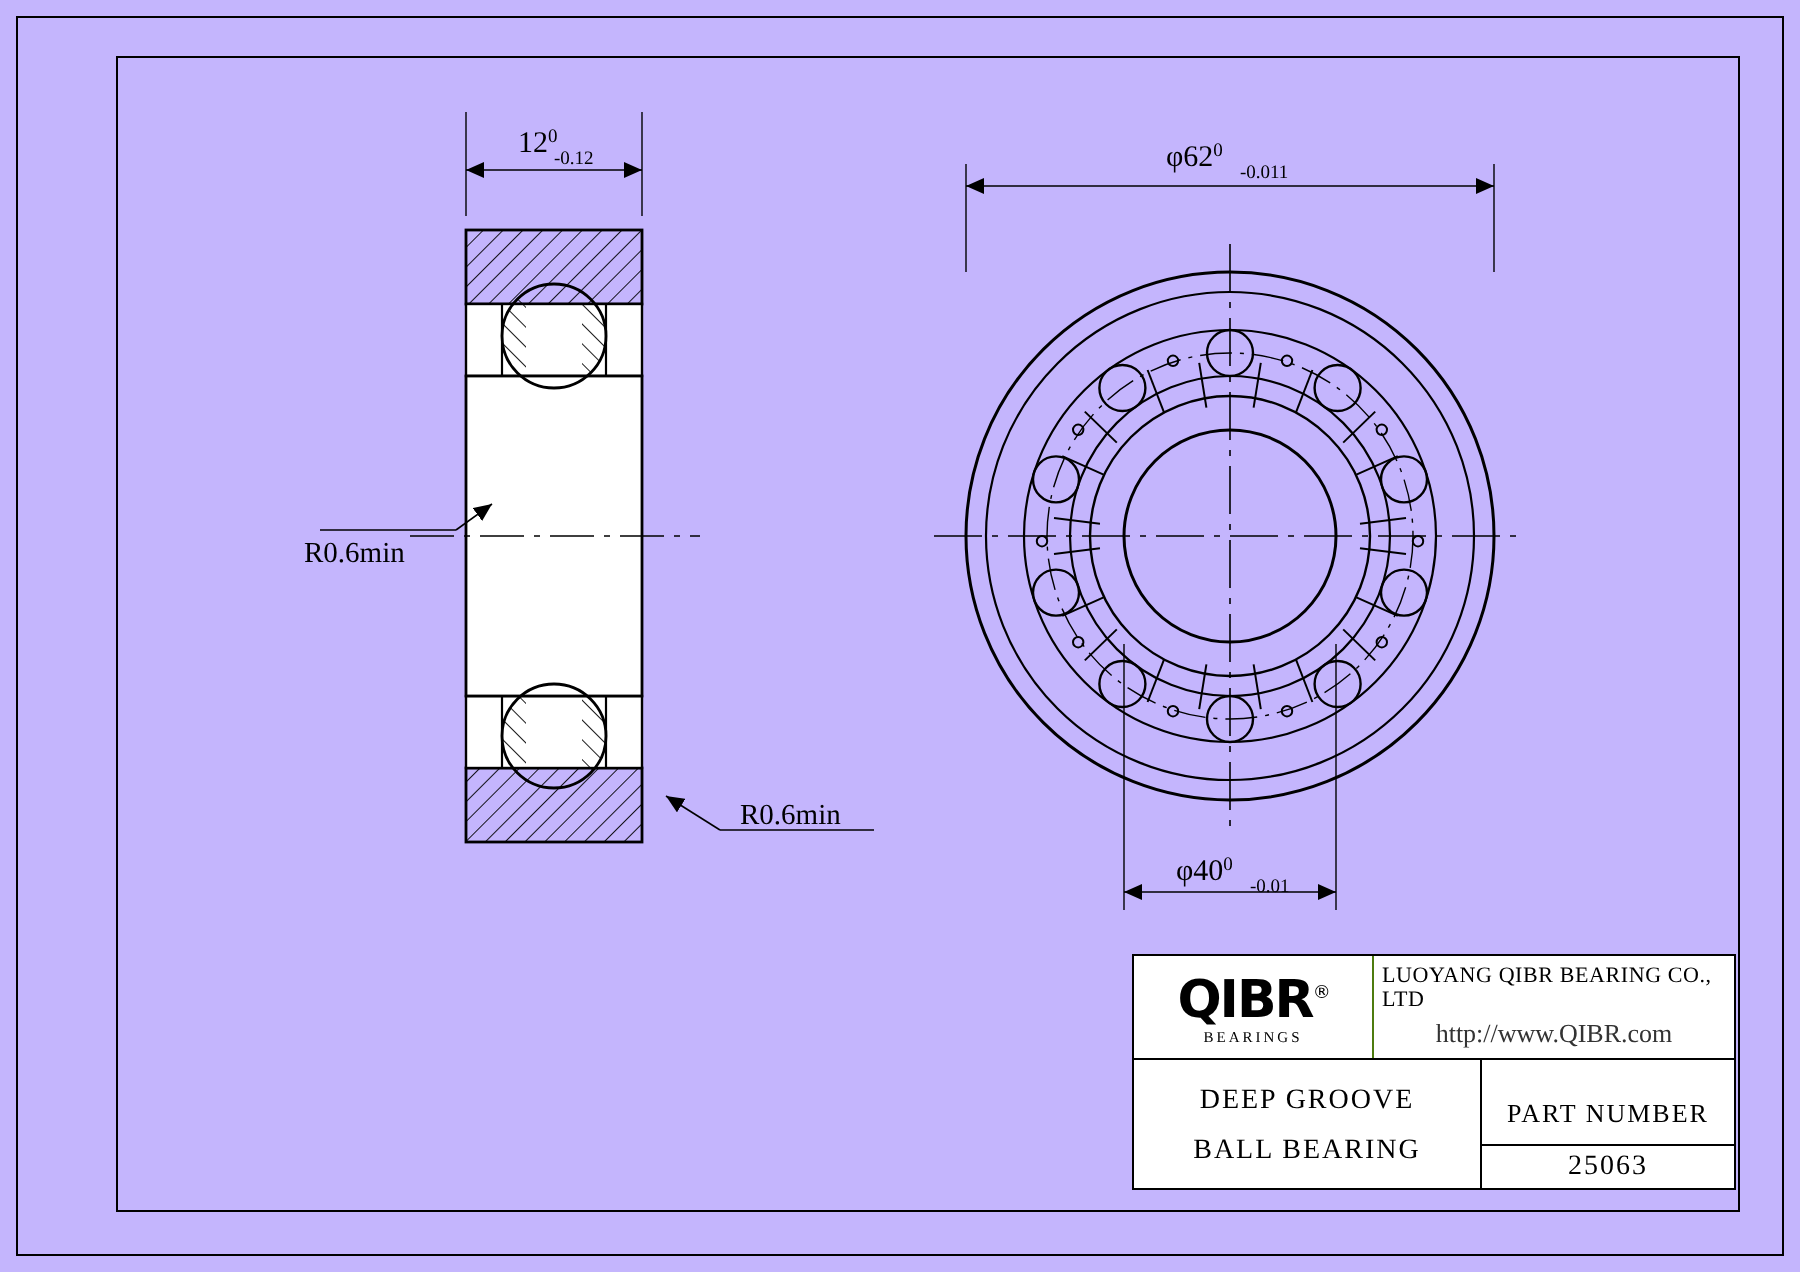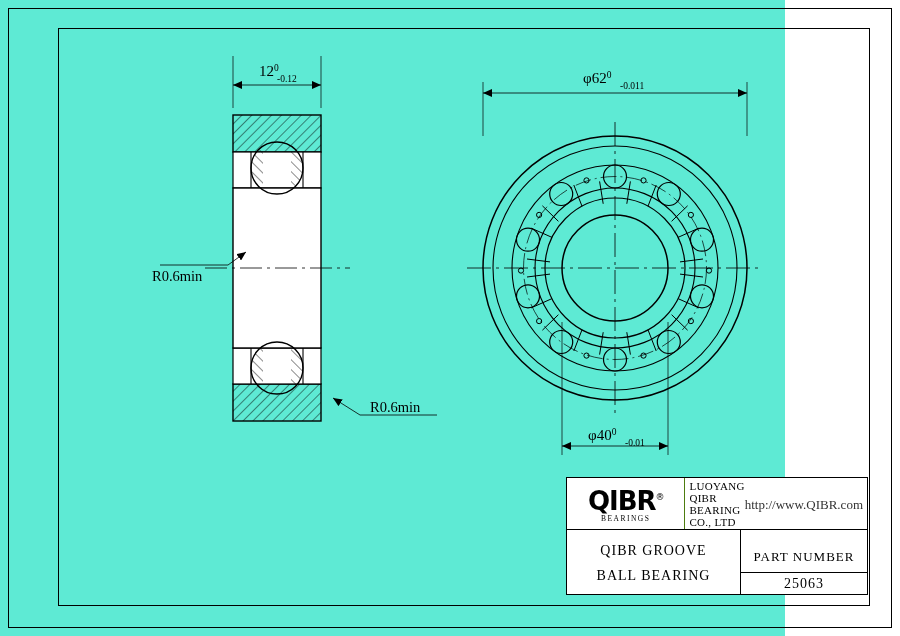--- a/index.html
+++ b/index.html
@@ -9,23 +9,23 @@
   }
   body {
     width: 900px;
     height: 636px;
     font-family: "Liberation Serif", serif;
     color: #000000;
     overflow: hidden;
   }
   #sheet {
     position: relative;
-    width: 785px;
+    width: 900px;
     height: 636px;
-    background: #5eead4;
+    background: #c4b5fd;
   }
   .outer-border {
     position: absolute;
     left: 8px;
     top: 8px;
     width: 884px;
     height: 620px;
     border: 1px solid #000;
     box-sizing: border-box;
   }
@@ -98,21 +98,21 @@
   }
   .logo-sub {
     font-family: Liberation Serif, serif;
     font-size: 7.5px;
     letter-spacing: 1.5px;
     margin-top: 1px;
   }
   #tb-company {
     flex: 1;
     display: flex;
-    flex-direction: row;
+    flex-direction: column;
     justify-content: center;
     align-items: center;
     padding: 0 4px;
   }
   .company-name {
     font-family: "Liberation Serif", serif;
     font-size: 11px;
     letter-spacing: 0.3px;
   }
   .company-url {
@@ -370,21 +370,21 @@
         </div>
         <div class="logo-sub">BEARINGS</div>
       </div>
       <div id="tb-company">
         <div class="company-name">LUOYANG QIBR BEARING CO., LTD</div>
         <div class="company-url">http://www.QIBR.com</div>
       </div>
     </div>
     <div id="tb-bottom">
       <div id="tb-desc">
-        <div class="desc-line">QIBR GROOVE</div>
+        <div class="desc-line">DEEP GROOVE</div>
         <div class="desc-line">BALL BEARING</div>
       </div>
       <div id="tb-part">
         <div id="tb-part-label">PART NUMBER</div>
         <div id="tb-part-value">25063</div>
       </div>
     </div>
   </div>
 
 </div>

